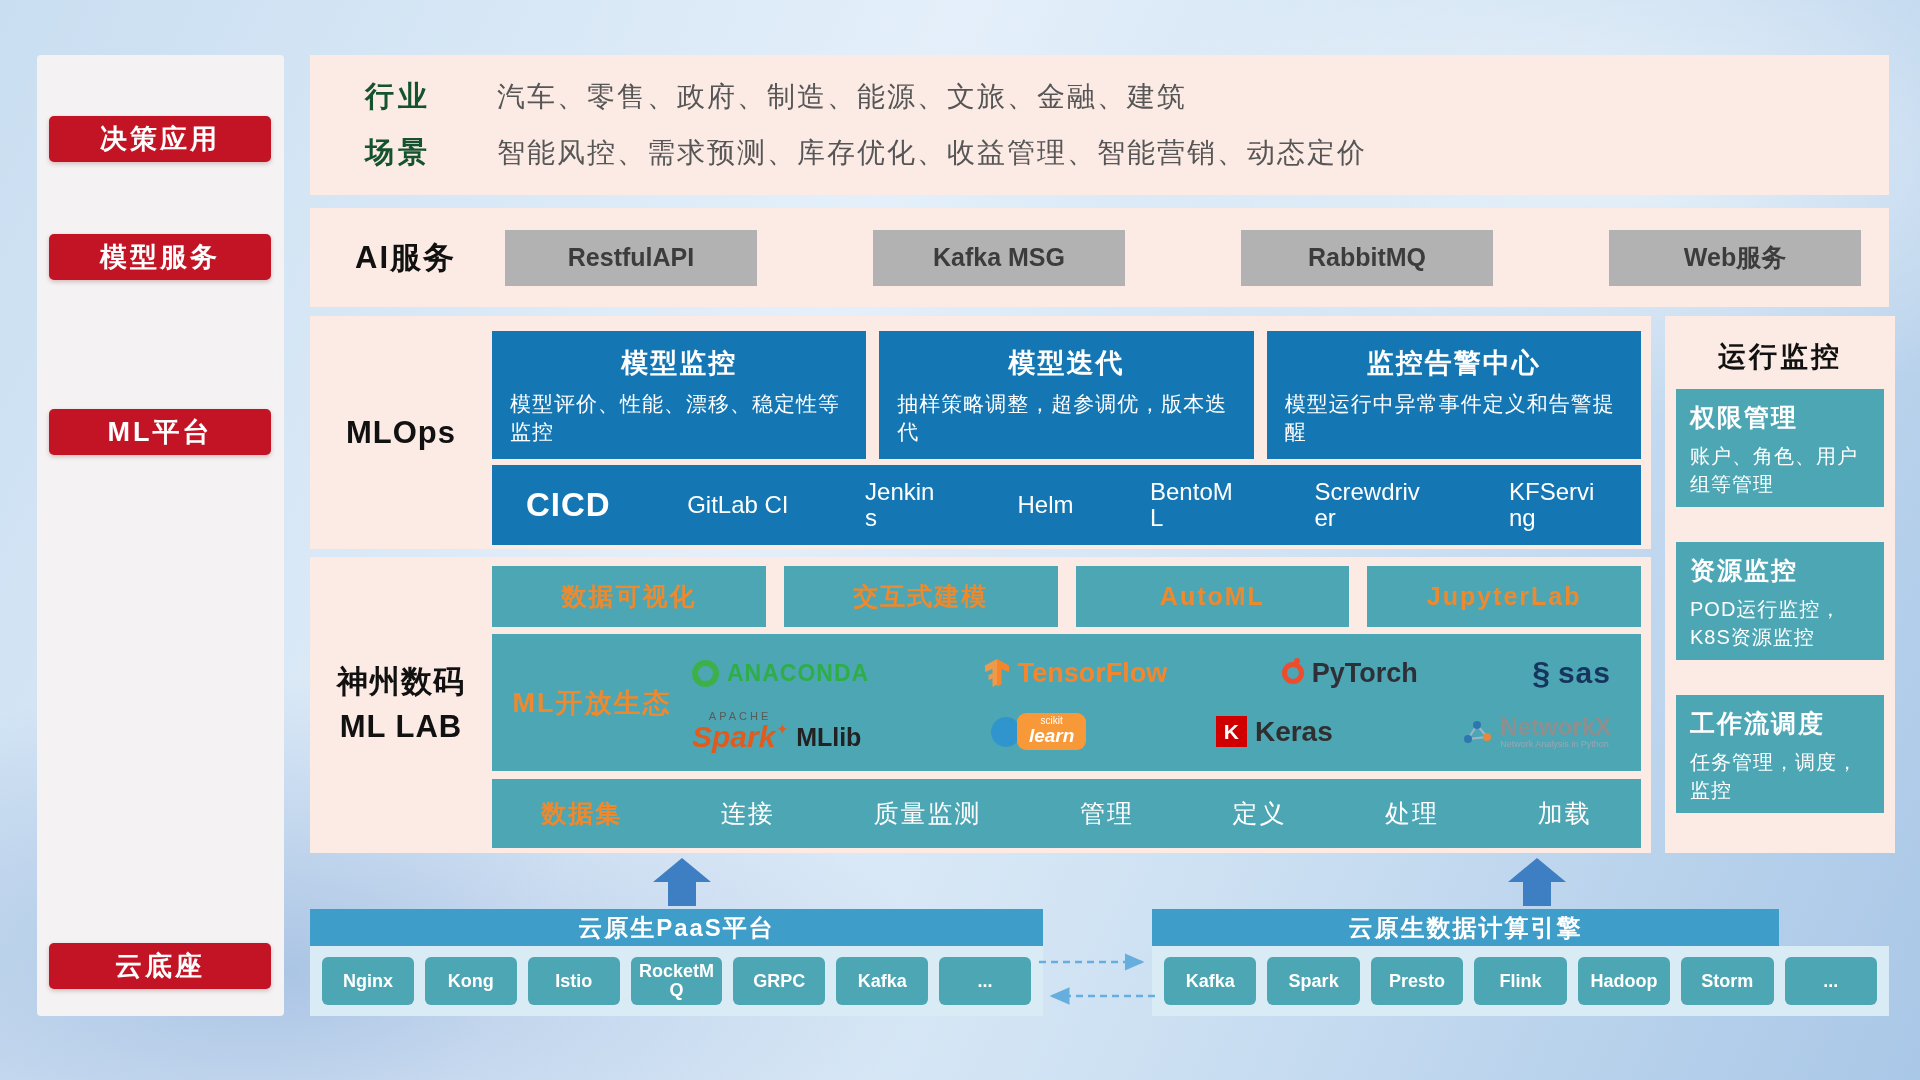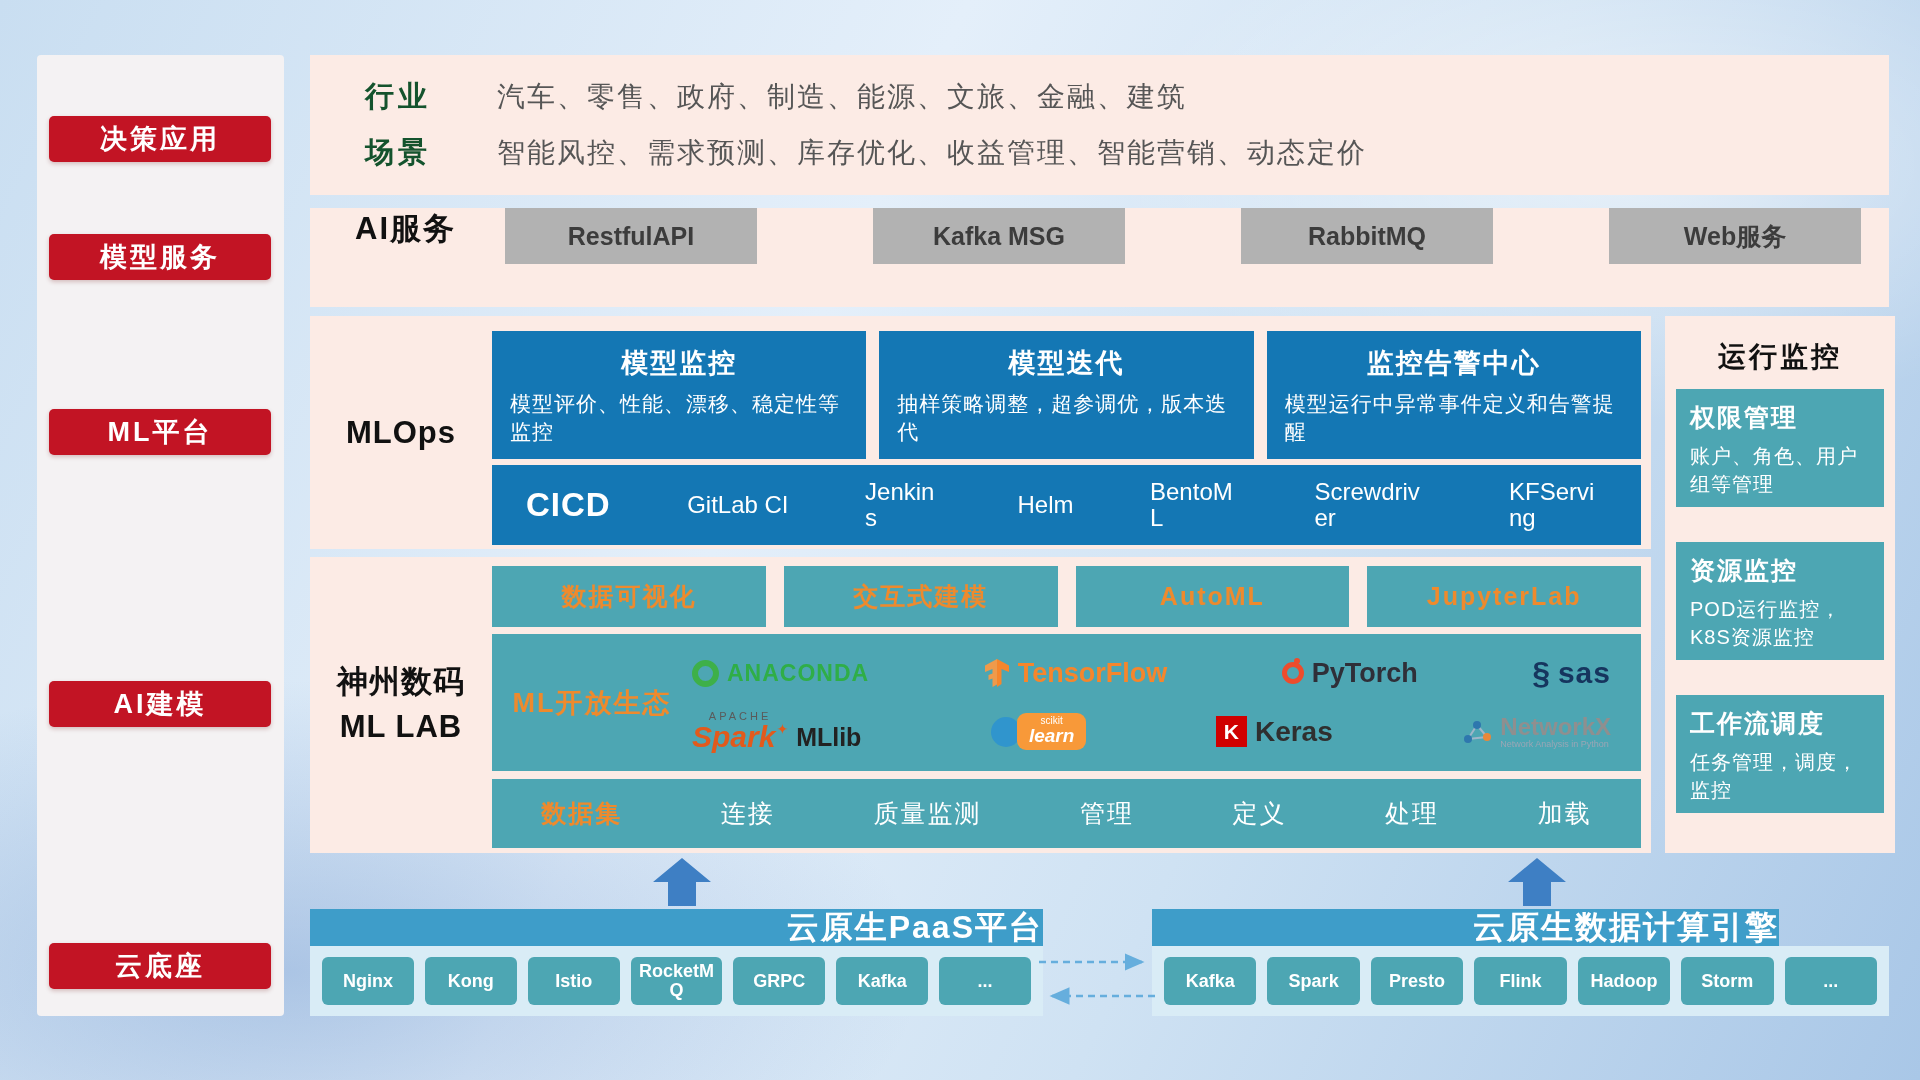--- a/index.html
+++ b/index.html
@@ -22,21 +22,21 @@
     display:flex;align-items:center;justify-content:center;cursor:pointer;
     box-shadow:0 2px 4px rgba(120,30,30,0.25);
   }
   .panel{position:absolute;background:#fcebe5;}
   
   .row1{left:310px;top:55px;width:1579px;height:140px;display:flex;flex-direction:column;justify-content:space-evenly;box-sizing:border-box;padding:6px 0;}
   .row1 .line{display:flex;align-items:center;padding-left:55px;}
   .lbl{font-size:29px;font-weight:bold;color:#14532d;width:132px;letter-spacing:4px;flex:none;}
   .listtxt{font-size:28px;color:#565656;letter-spacing:2px;}
   
-  .row2{left:310px;top:208px;width:1579px;height:99px;display:flex;box-sizing:border-box;padding-left:45px;}
+  .row2{left:310px;top:208px;width:1579px;height:99px;display:flex;align-items:center;box-sizing:border-box;padding-left:45px;}
   .big-lbl{font-size:31px;font-weight:bold;color:#111;letter-spacing:2px;width:140px;flex:none;}
   .gray-btns{flex:1;display:flex;justify-content:space-between;margin:0 28px 0 10px;}
   .gray-btn{width:252px;height:56px;background:#b2b2b2;color:#3c3c3c;font-size:25px;font-weight:bold;
     display:flex;align-items:center;justify-content:center;cursor:pointer;}
   
   .row3{left:310px;top:316px;width:1341px;height:233px;}
   .side-lbl{position:absolute;left:0;top:0;width:182px;height:100%;display:flex;align-items:center;justify-content:center;
     font-size:31px;font-weight:bold;color:#111;letter-spacing:1px;text-align:center;}
   .two-line{flex-direction:column;line-height:1.45;}
   .blue-cards{position:absolute;left:182px;top:15px;width:1149px;height:128px;display:flex;gap:13px;}
@@ -89,39 +89,38 @@
     display:flex;align-items:center;justify-content:space-around;font-size:25px;letter-spacing:2px;}
   .ds-lbl{color:#ee8a2d;font-weight:bold;}
   
   .monitor{left:1665px;top:316px;width:230px;height:537px;}
   .mon-title{position:absolute;top:22px;width:100%;text-align:center;font-size:28px;font-weight:bold;color:#111;letter-spacing:3px;}
   .teal-card{position:absolute;left:11px;width:208px;height:118px;background:#4da6b3;color:#fff;box-sizing:border-box;padding:12px 14px;}
   .tc-title{font-size:25px;font-weight:bold;letter-spacing:2px;margin-bottom:8px;}
   .tc-desc{font-size:20px;line-height:1.4;letter-spacing:1px;}
   
   .up-arrow{position:absolute;top:858px;}
-  .bbar{position:absolute;top:909px;height:37px;background:#3e9dc9;color:#fff;font-size:32px;font-weight:bold;letter-spacing:2px;
-    display:flex;align-items:center;justify-content:flex-end;}
+  .bbar{position:absolute;top:909px;height:37px;background:#3e9dc9;color:#fff;font-size:24px;font-weight:bold;letter-spacing:2px;
+    display:flex;align-items:center;justify-content:center;}
   .bstrip{position:absolute;top:946px;height:70px;background:#d9ecf6;display:flex;align-items:center;gap:11px;
     box-sizing:border-box;padding:0 12px;}
   .chip{flex:1;height:48px;background:#4da6b3;border-radius:6px;color:#fff;font-weight:bold;font-size:18px;
     display:flex;align-items:center;justify-content:center;text-align:center;line-height:1.05;cursor:pointer;
     word-break:break-all;padding:0 8px;box-sizing:border-box;}
   .flow{position:absolute;}
 </style>
 </head>
 <body>
 
 <div class="stage">
 
   <div class="sidebar"></div>
   <div class="red-btn" style="top:116px">决策应用</div>
   <div class="red-btn" style="top:234px">模型服务</div>
   <div class="red-btn" style="top:409px">ML平台</div>
-  <div class="red-btn" style="top:681px">AI建模</div>
   <div class="red-btn" style="top:943px">云底座</div>
 
   <div class="panel row1">
     <div class="line">
       <span class="lbl">行业</span>
       <span class="listtxt">汽车、零售、政府、制造、能源、文旅、金融、建筑</span>
     </div>
     <div class="line">
       <span class="lbl">场景</span>
       <span class="listtxt">智能风控、需求预测、库存优化、收益管理、智能营销、动态定价</span>

